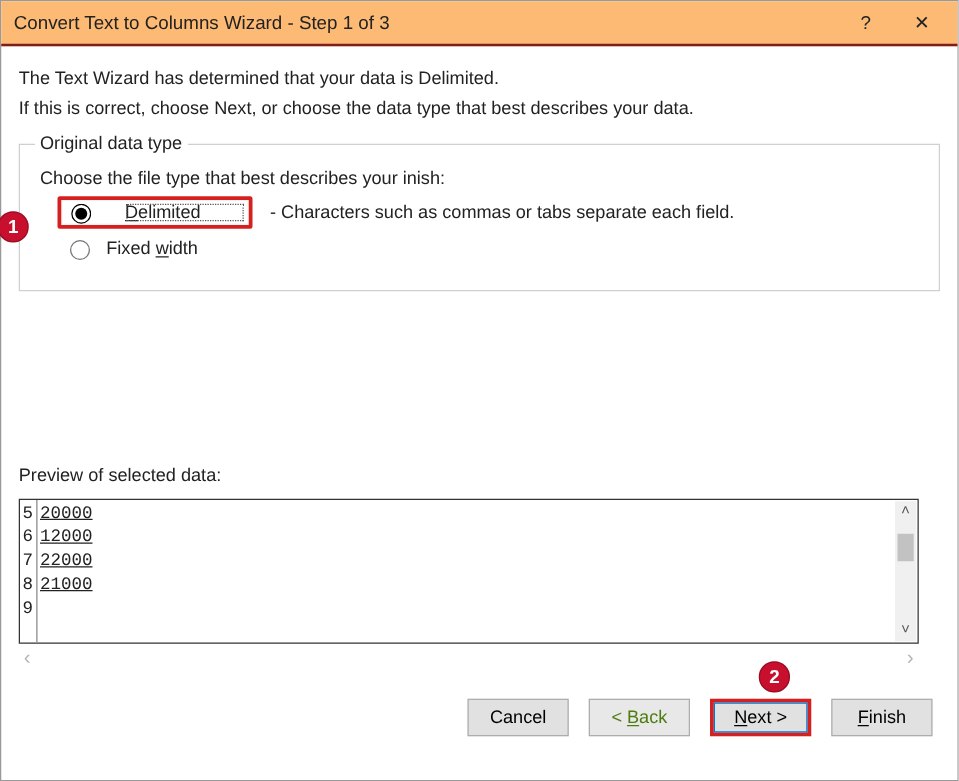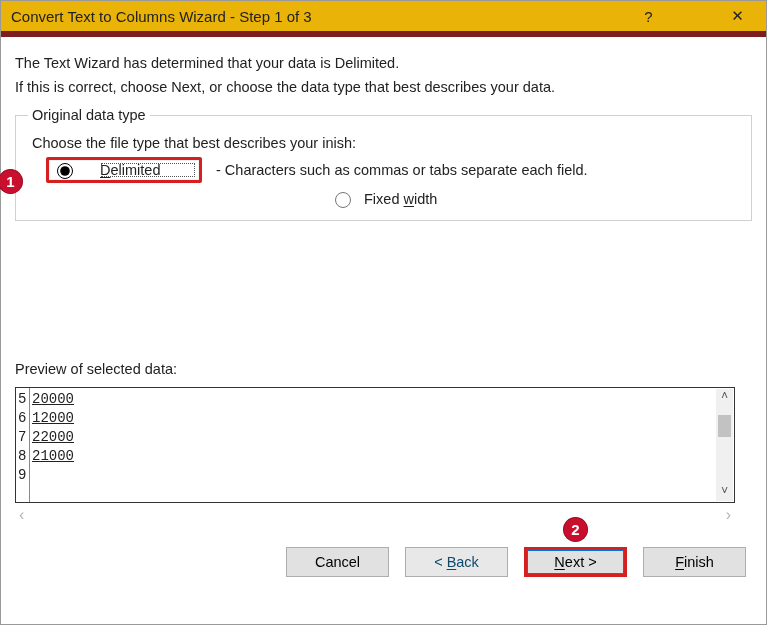--- a/index.html
+++ b/index.html
@@ -15,23 +15,22 @@
     height: 625px;
     border: 1px solid #999;
     position: relative;
     background: #fff;
   }
   .titlebar {
     height: 36px;
     display: flex;
     align-items: center;
     padding: 0 6px 0 10px;
-    background: #eab308;
-    border-bottom: 6px solid #7f1d1d;
-    gap: 44px;
+    background: #fdba74;
+    border-bottom: 2px solid #7f1d1d;
   }
   .titlebar .title {
     flex: 1;
     font-size: 15px;
   }
   .titlebar .ctl {
     width: 45px;
     height: 30px;
     display: flex;
     align-items: center;
@@ -41,21 +40,21 @@
     cursor: default;
   }
   .body {
     padding: 12px 14px 14px 14px;
   }
   .intro1 { margin: 6px 0 8px 0; }
   .intro2 { margin: 0 0 12px 0; }
   fieldset.group {
     border: 1px solid #d0d0d0;
     margin: 0;
-    padding: 8px 12px 6px 12px;
+    padding: 8px 12px 18px 12px;
   }
   fieldset.group legend {
     padding: 0 4px;
     font-size: 14.5px;
   }
   .choose-prompt { margin: 4px 0 6px 4px; }
   .radios { margin-left: 18px; }
   .radio-row {
     display: flex;
     align-items: center;
@@ -159,31 +158,31 @@
   }
   .button-row {
     display: flex;
     gap: 16px;
     justify-content: flex-end;
     margin-top: 22px;
     padding-right: 6px;
     position: relative;
   }
   button.dlg {
-    width: 103px;
+    width: 81px;
     height: 30px;
     background: #e1e1e1;
     border: 1px solid #adadad;
     font-family: inherit;
     font-size: 14.5px;
     cursor: default;
     padding: 0;
   }
   button.dlg:disabled {
-    color: #0c4a6e;
+    color: #4d7c0f;
     background: #e8e8e8;
   }
   .btn-hl {
     border: 3px solid #d62020 !important;
     padding: 0;
   }
   .btn-hl-inner {
     width: 100%; height: 100%;
     display: flex; align-items: center; justify-content: center;
     outline: 1px solid #0078d4;
@@ -219,21 +218,21 @@
 
         <div class="radio-row">
           <span class="callout" style="left:-48px; top:12px;">1</span>
           <span class="hl-red" style="display:inline-flex; align-items:center; gap:24px;">
             <input type="radio" name="odt" checked="" style="">
             <span class="radio-label dotted-focus"><span class="u">D</span><span>elimited</span></span>
           </span>
           <span class="radio-desc">- Characters such as commas or tabs separate each field.</span>
         </div>
 
-        <div class="radio-row" style="margin-left:5px; gap:10px;justify-content:center;">
+        <div class="radio-row" style="margin-left:5px; gap:10px;">
           <input type="radio" name="odt" style="">
           <span class="radio-label"><span>Fixed </span><span class="u">w</span><span>idth</span></span>
         </div>
 
       </div>
     </fieldset>
 
     <div class="preview-label">Preview of selected data:</div>
 
     <div class="preview-wrap">

